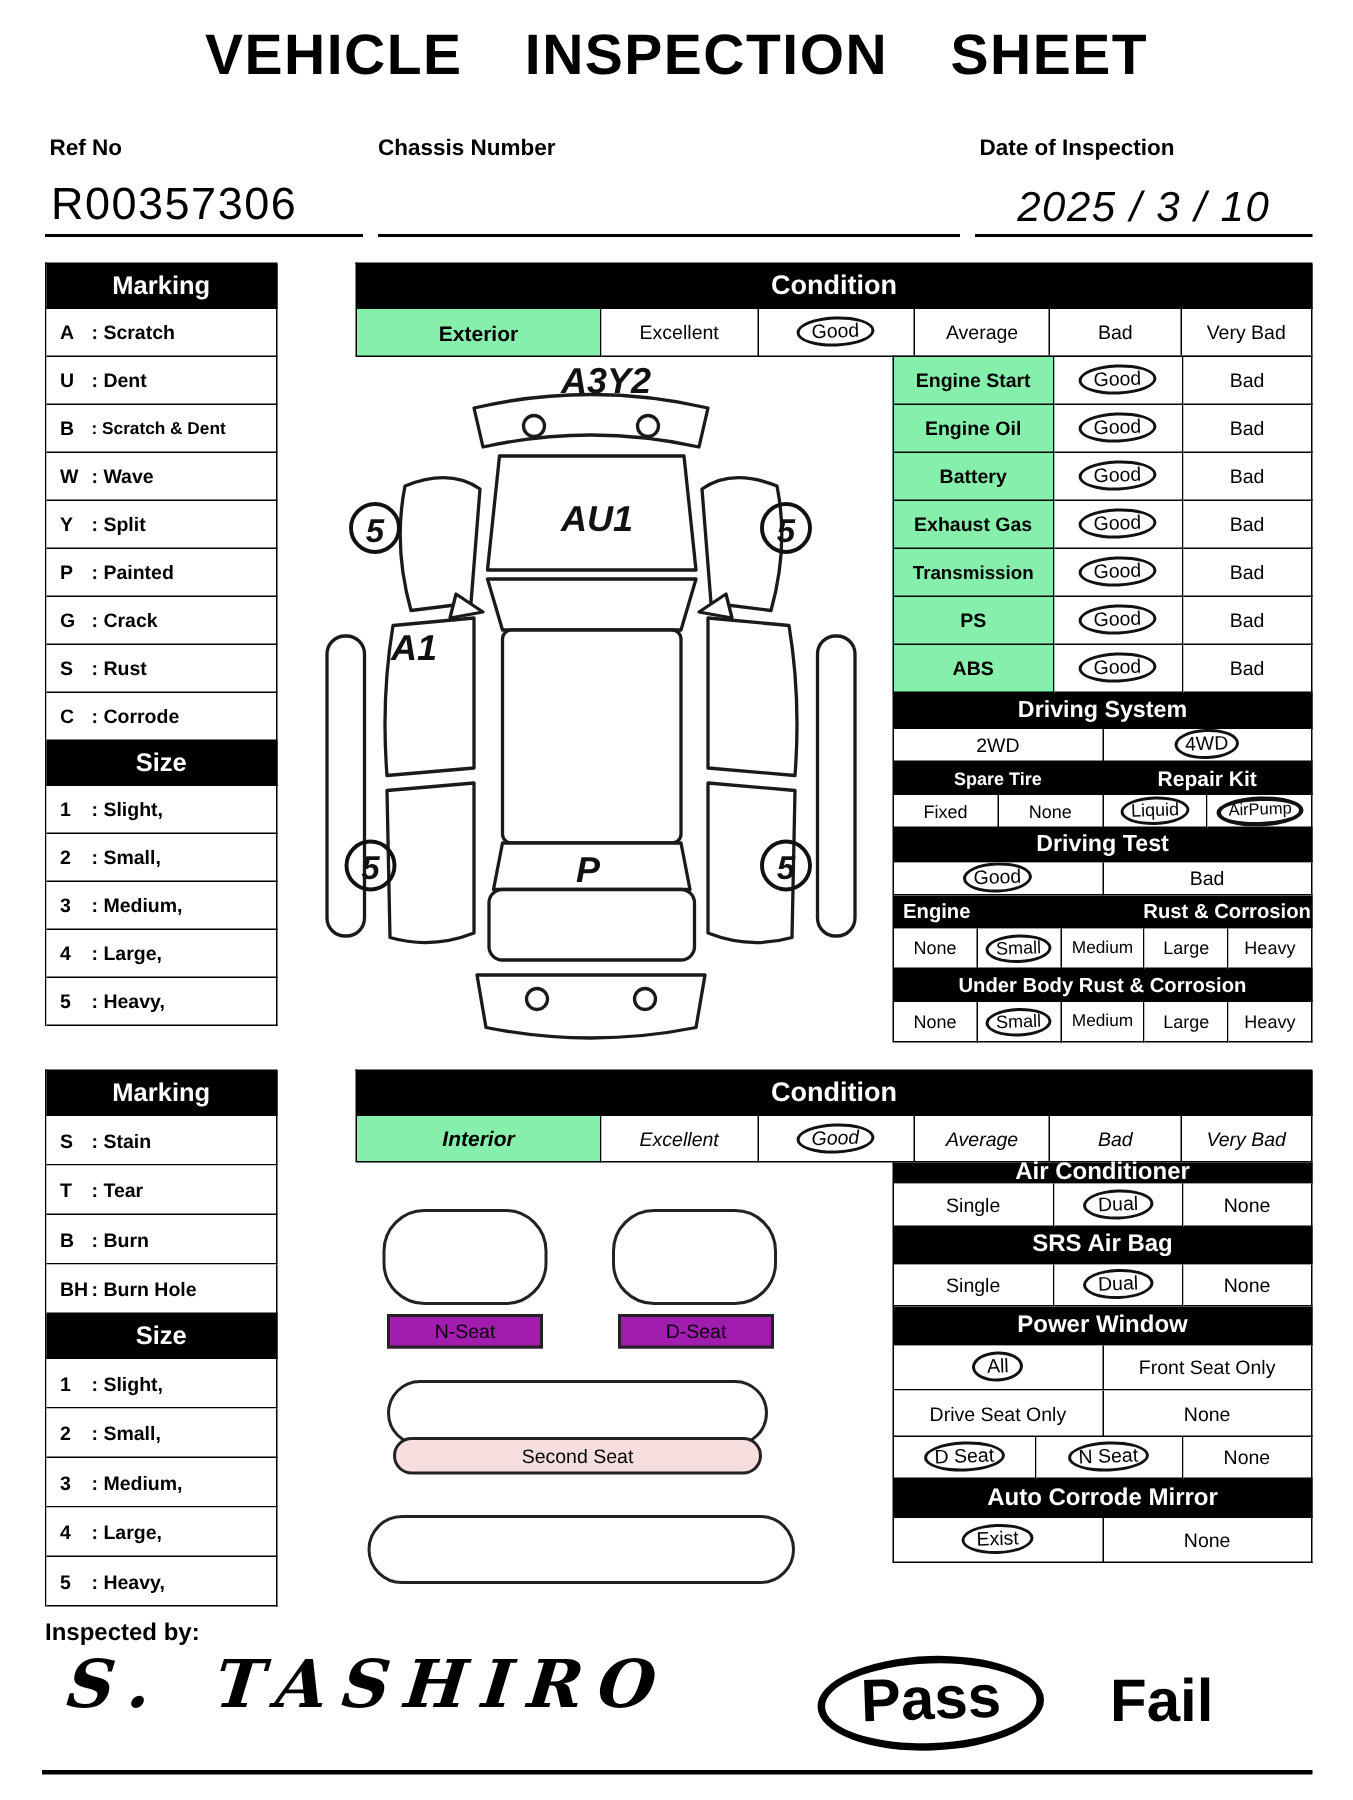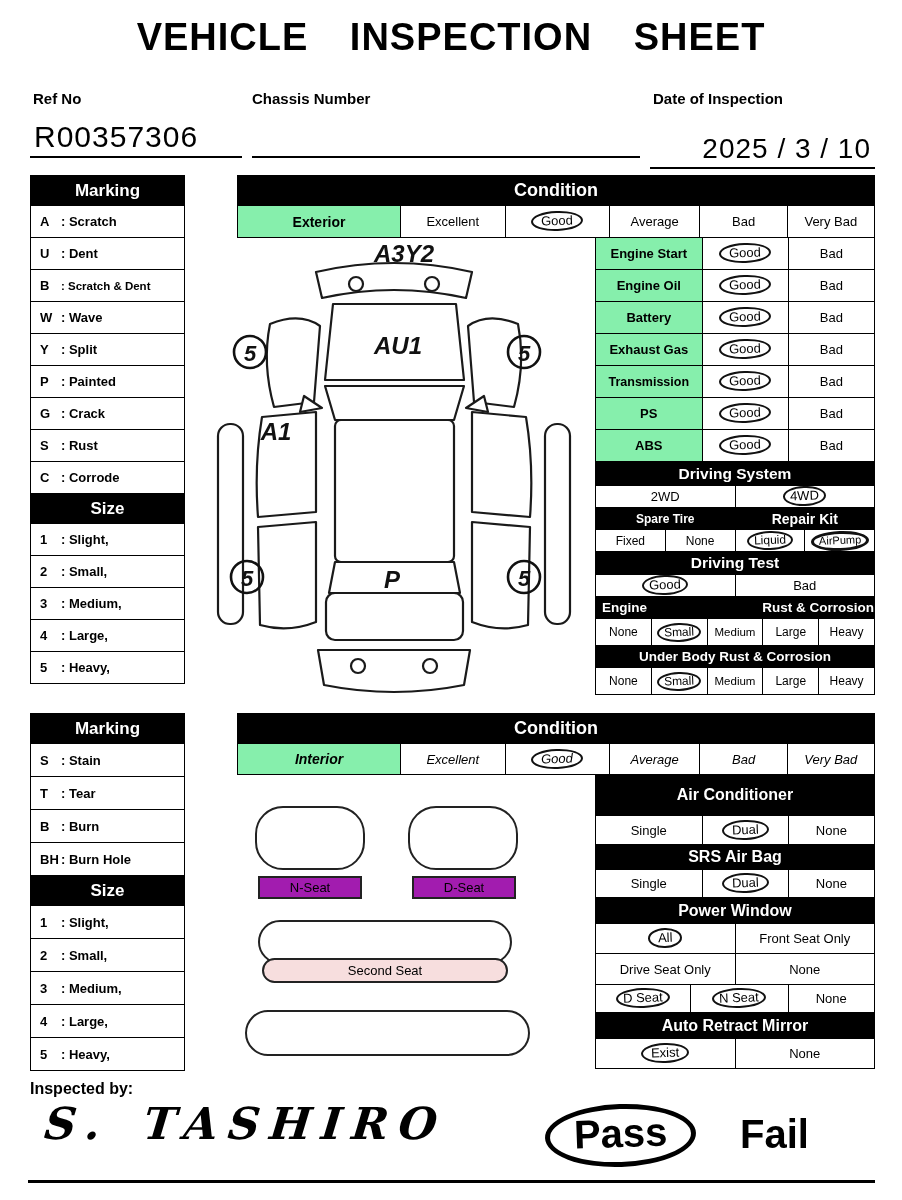--- a/index.html
+++ b/index.html
@@ -71,21 +71,21 @@
   <div class="abs underline" style="left:30px; top:110px; width:212px; height:48px;">
     <span class="bigval">R00357306</span>
   </div>
 
   <div class="abs field-label" style="left:252px; top:90px;">Chassis Number</div>
   <div class="abs underline" style="left:252px; top:110px; width:388px; height:48px;">
     <span class="bigval"></span>
   </div>
 
   <div class="abs field-label" style="left:653px; top:90px;">Date of Inspection</div>
-  <div class="abs underline" style="left:650px; top:121px; width:225px; height:48px; justify-content:flex-end;">
+  <div class="abs underline" style="left:650px; top:110px; width:225px; height:48px; justify-content:center;font-style:italic;">
     <span class="bigval" style="font-size:28px;">2025 / 3 / 10</span>
   </div>
 
   <div class="abs tbl" style="left:30px; top:175px; width:155px;">
     <div class="bar" style="height:30px; font-size:17px;">Marking</div>
     <div class="lrow">
         <span class="code">A</span>
         <span>: Scratch</span>
       </div>
     <div class="lrow">
@@ -370,21 +370,21 @@
     <div class="seat-label" style="left:169px; top:76px;">D-Seat</div>
 
     <div class="bench" style="left:15px; top:120px; width:254px; height:44px;"></div>
     <div class="bench-label pink" style="left:19px; top:158px; width:246px;">Second  Seat</div>
 
     <div class="bench" style="left:2px; top:210px; width:285px; height:46px;"></div>
   </div>
 
   <div class="abs tbl" style="left:595px; top:774px; width:280px;">
 
-    <div class="bar" style="height:41px; font-size:16px;">Air Conditioner</div>
+    <div class="bar" style="height:14px; font-size:16px;">Air Conditioner</div>
     <div class="row c3" style="height:29px;">
       <div class="cell">Single</div>
       <div class="cell">
           <span class="oval">Dual</span>
         </div>
       <div class="cell">None</div>
     </div>
 
     <div class="bar" style="height:25px; font-size:16px;">SRS Air Bag</div>
     <div class="row c3" style="height:28px;">
@@ -410,21 +410,21 @@
     <div class="row c3b" style="height:28px;">
       <div class="cell">
           <span class="oval sm">D Seat</span>
         </div>
       <div class="cell">
           <span class="oval sm">N Seat</span>
         </div>
       <div class="cell">None</div>
     </div>
 
-    <div class="bar" style="height:26px; font-size:16px;">Auto Retract Mirror</div>
+    <div class="bar" style="height:26px; font-size:16px;">Auto Corrode Mirror</div>
     <div class="row c2" style="height:30px;">
       <div class="cell">
           <span class="oval">Exist</span>
         </div>
       <div class="cell">None</div>
     </div>
   </div>
 
   <div class="abs field-label" style="left:30px; top:1080px; font-size:16px;">Inspected by:</div>
   <div class="abs signature" style="left:45px; top:1098px;">S. TASHIRO</div>

